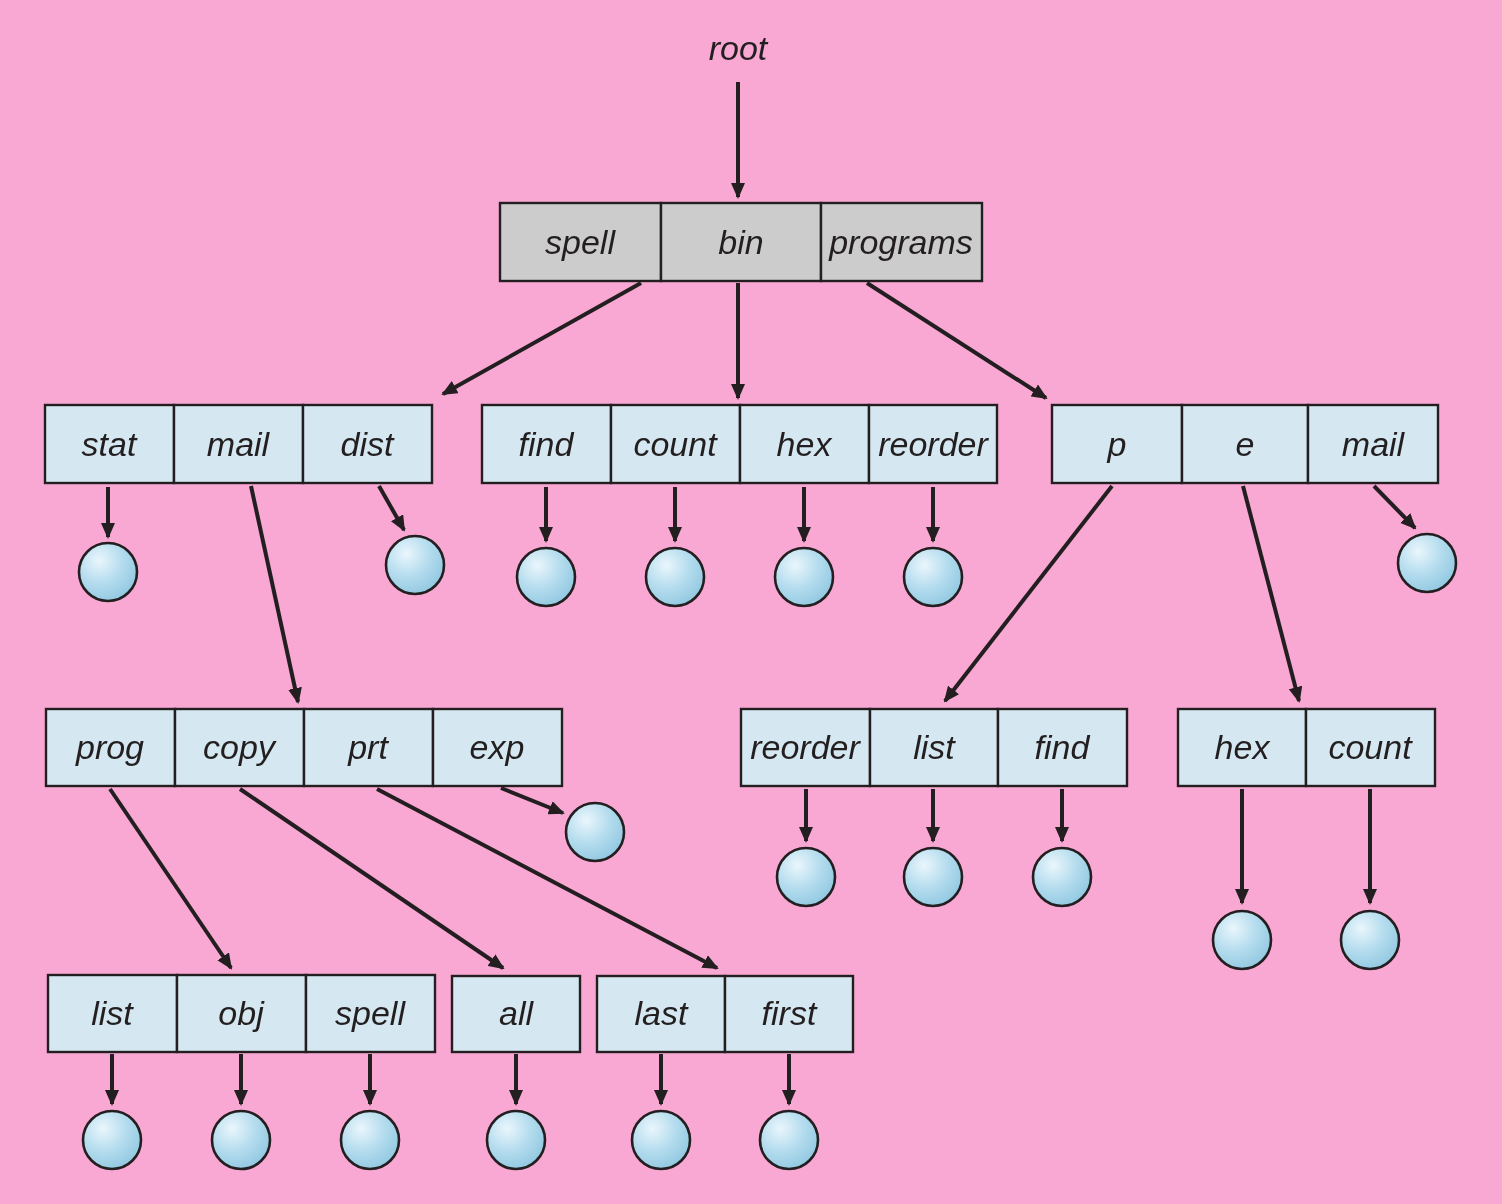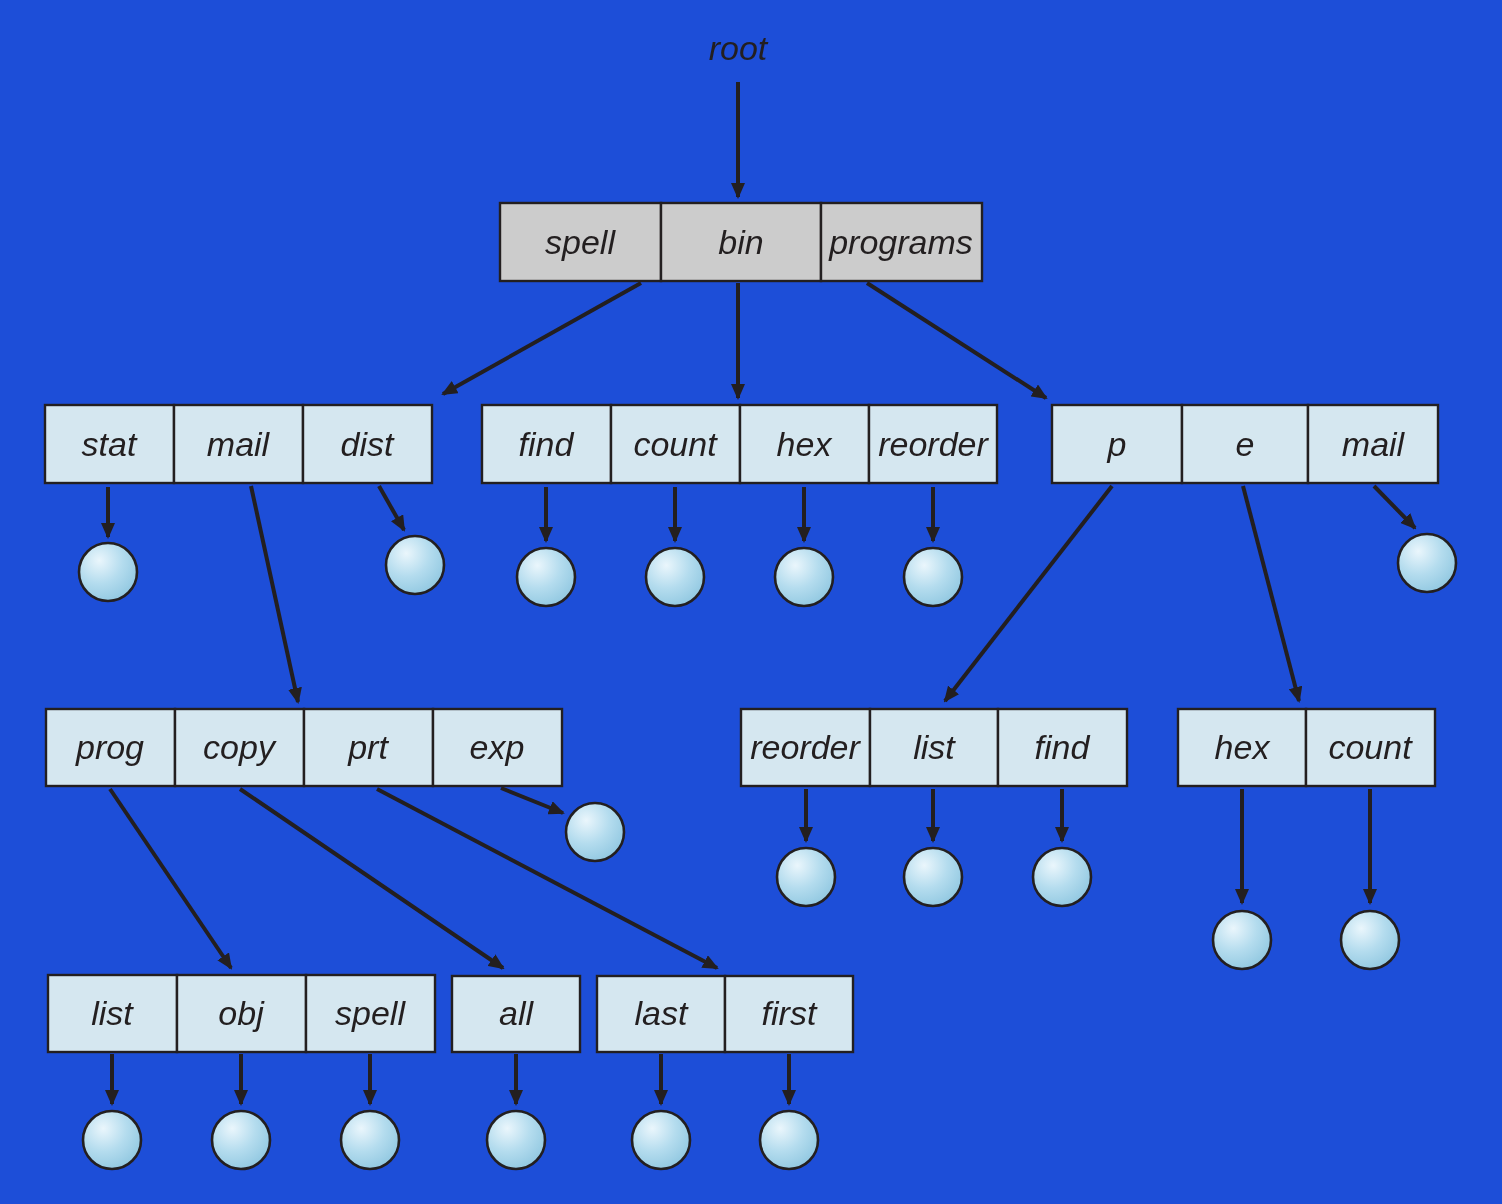--- a/index.html
+++ b/index.html
@@ -1,16 +1,16 @@
 <!DOCTYPE html>
 <html><head>
 <meta charset="utf-8">
 <style>
   html,body{margin:0;padding:0;background:#ffffff;}
-  .stage{position:relative;width:1502px;height:1204px;background:#1d4ed8;overflow:hidden;}
+  .stage{position:relative;width:1502px;height:1204px;background:#f9a8d4;overflow:hidden;}
   svg{position:absolute;left:0;top:0;}
   .cell{stroke:#231f20;stroke-width:2.4;}
   .lbl{font-family:"Liberation Sans","DejaVu Sans",sans-serif;font-style:italic;font-size:34px;fill:#231f20;text-anchor:middle;}
   .rootlbl{font-family:"Liberation Sans","DejaVu Sans",sans-serif;font-style:italic;font-size:34px;fill:#231f20;text-anchor:middle;}
   .arrow{stroke:#231f20;stroke-width:4;fill:none;}
   .file{stroke:#231f20;stroke-width:2.6;}
 </style>
 </head>
 <body>
 

